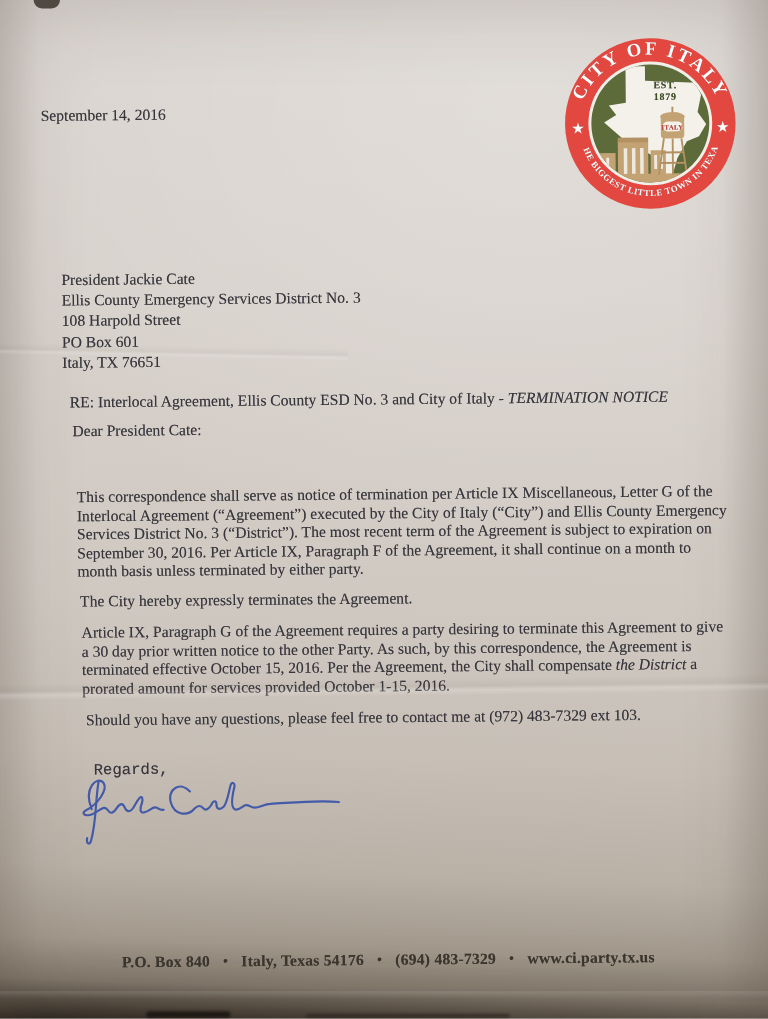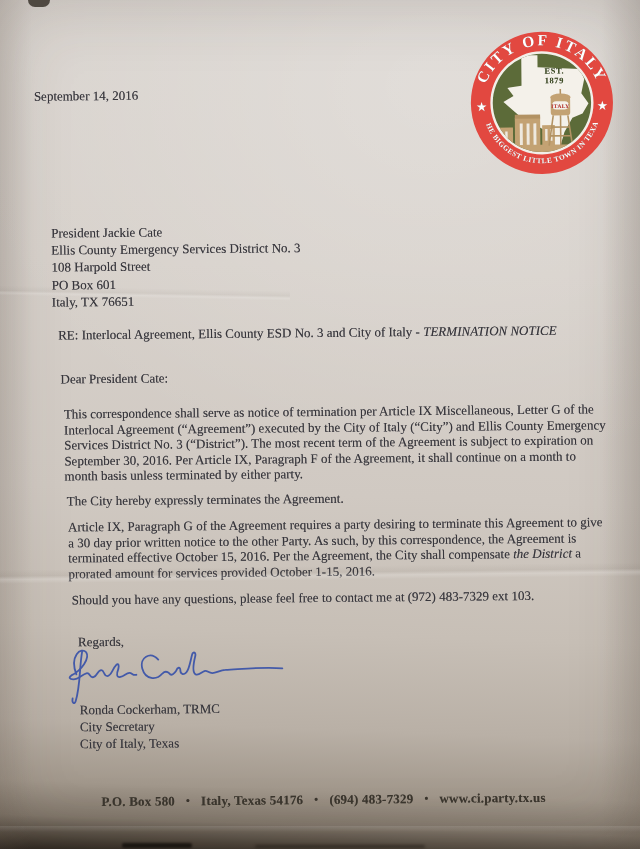--- a/index.html
+++ b/index.html
@@ -18,28 +18,28 @@
   
   .letter { position:absolute; inset:0; transform:rotate(-0.55deg); transform-origin:50% 50%;
             color:#37363c; text-shadow:0 0 .5px rgba(55,54,62,.55); }
 
   .block { position:absolute; font-size:13px; line-height:15.6px; }
 
   .date        { left:37px;  top:86px;font-family:Liberation Serif, serif; }
   .recipient   { left:53px;  top:222px; line-height:17.2px; }
   .re-line     { left:59px;  top:325px; width:545px; }
   .re-line em  { font-style:italic; }
-  .salutation  { left:61px;  top:369px; }
+  .salutation  { left:61px;  top:349px; }
   .para        { width:543px; }
   .p1          { left:64px;  top:404px; }
   .p2          { left:66px;  top:491px; }
   .p3          { left:67px;  top:517px; }
   .p3 em       { font-style:italic;font-family:Liberation Serif, serif; }
   .p4          { left:70px;  top:590px; }
-  .closing     { left:76px;  top:632px; }
+  .closing     { left:76px;  top:632px;font-family:Liberation Mono, monospace; }
   .signer      { left:77px;  top:699px; line-height:17.2px; }
 
   .signature-wrap { position:absolute; left:58px; top:641px; width:232px; height:66px; }
 
   .footer { position:absolute; left:0; right:0; top:792px; text-align:center;
             font-weight:bold; font-size:13px; color:#3a352d; letter-spacing:.2px;
             text-shadow:0 0 .5px rgba(58,53,45,.5); }
   .footer .sep { display:inline-block; margin:0 11px; font-size:11px; transform:translateY(-1px); }
 
   .seal { position:absolute; left:472px; top:32px; width:146px; height:146px; }
@@ -96,28 +96,23 @@
     <div class="signature-wrap">
       <svg width="232" height="66" viewBox="0 0 232 66" aria-label="Ronda Cockerham">
         <g fill="none" stroke="#3d55a9" stroke-width="1.8" stroke-linecap="round" opacity="0.95">
           <path d="M16,31 C9,13 21,3 26,9 C30,15 21,27 11,32 C8,34 9,36 13,36 C18,36 22,31 26,30 C30,29 29,35 33,34 C37,33 37,27 41,27 C44,27 43,33 47,33 C51,33 52,26 56,22 C58,20 59,22 58,26 C56,31 56,35 60,34 C64,33 66,30 69,30 C72,30 72,33 76,32"></path>
           <path d="M22,8 C19,24 20,42 15,58 C14,61 11,60 12,55"></path>
           <path d="M98,17 C90,8 79,15 82,26 C85,37 96,38 102,31 C105,28 107,29 109,31 C111,34 114,31 116,28 C117,25 120,24 120,28 C120,32 123,33 126,30 C129,27 130,19 132,12 C133,9 136,10 135,14 C133,22 132,30 135,32 C138,34 141,30 144,29 C147,28 148,31 152,31 C156,31 160,28 165,28 C185,27 205,25 222,27"></path>
         </g>
       </svg>
     </div>
 
-    <div class="block signer">
-      <div>Ronda Cockerham, TRMC</div>
-      <div>City Secretary</div>
-      <div>City of Italy, Texas</div>
-    </div>
 
     <div class="footer">
-      <span>P.O. Box 580</span><span class="sep">•</span><span>Italy, Texas 54176</span><span class="sep">•</span><span>(694) 483-7329</span><span class="sep">•</span><span>www.ci.party.tx.us</span>
+      <span>P.O. Box 840</span><span class="sep">•</span><span>Italy, Texas 54176</span><span class="sep">•</span><span>(694) 483-7329</span><span class="sep">•</span><span>www.ci.party.tx.us</span>
     </div>
 
     <div class="seal">
       <svg width="146" height="146" viewBox="0 0 150 150">
         <defs>
           <clipPath id="inner-clip">
               <circle cx="75" cy="75" r="50.5"></circle>
             </clipPath>
           <path id="arcTop" d="M13,78 A62,62 0 0 1 137,78" fill="none"></path>
           <path id="arcBottom" d="M17,95 A61,61 0 0 0 133,95" fill="none"></path>

